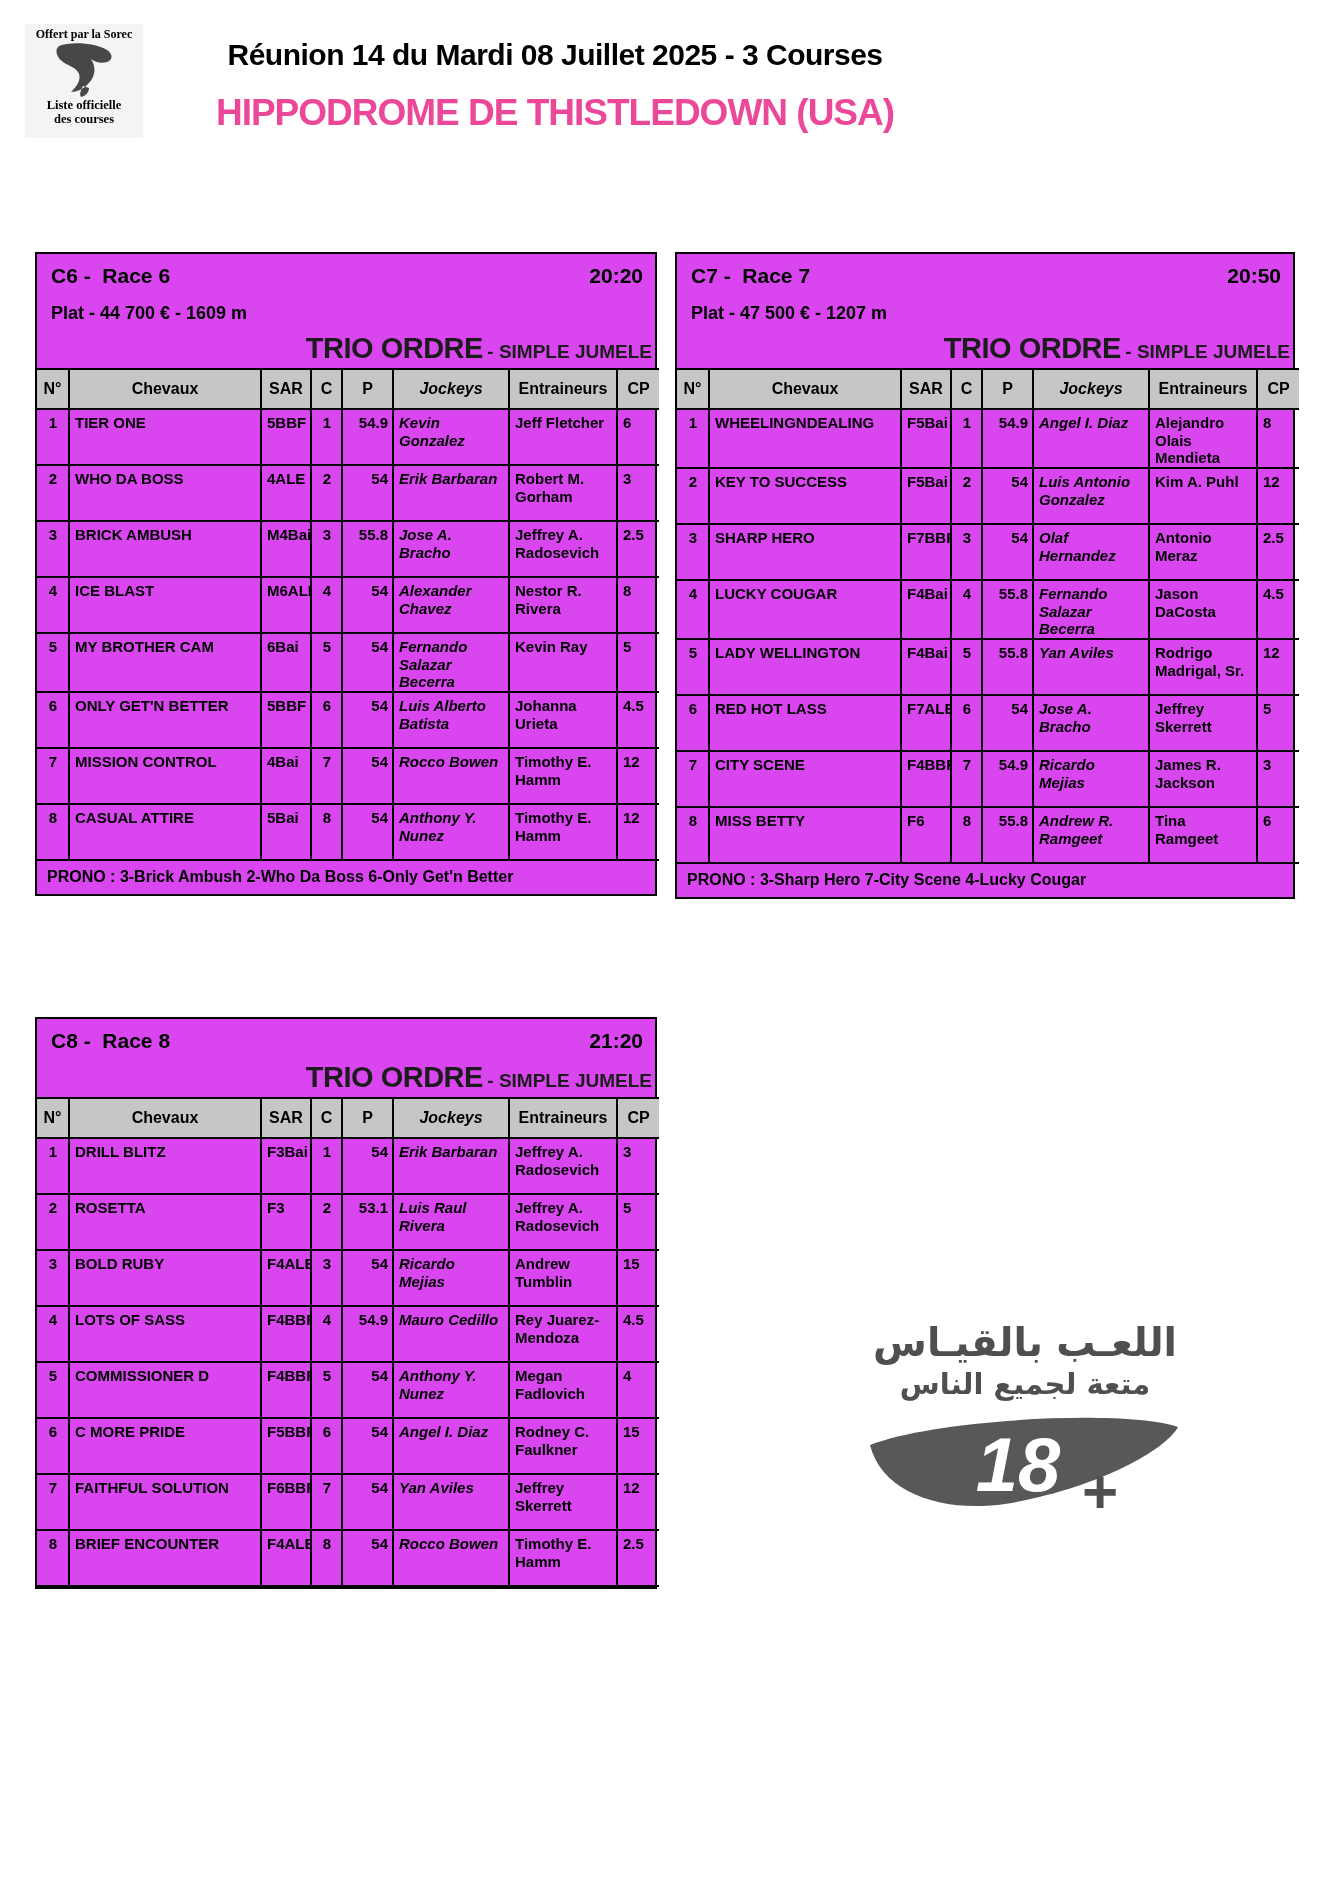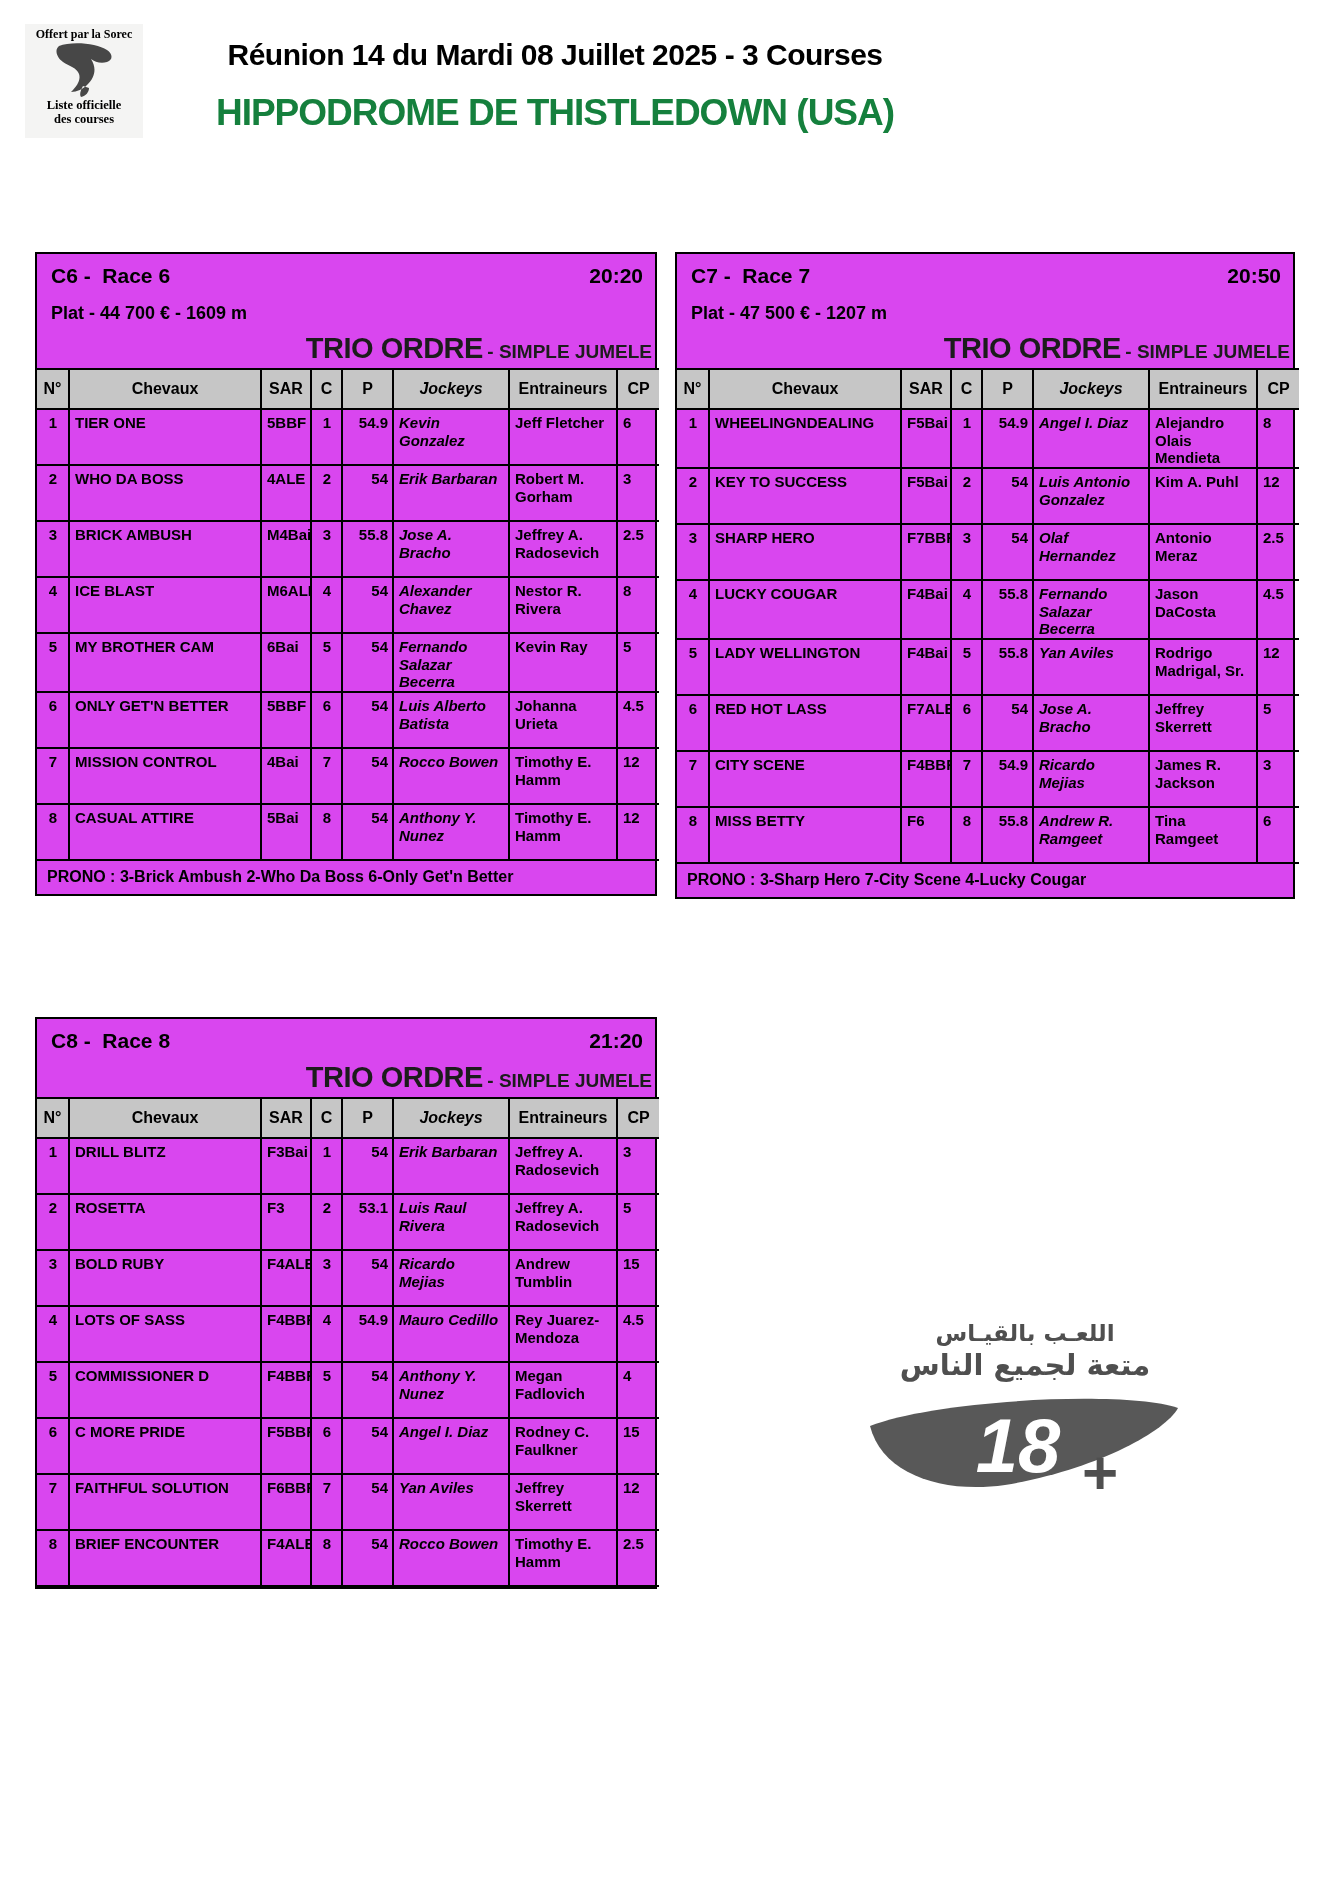--- a/index.html
+++ b/index.html
@@ -22,21 +22,21 @@
   .sorec-line2, .sorec-line3 { font-size:12.5px; line-height:1.15; }
 
   
   .page-title {
     position:absolute; left:140px; top:38px; width:830px;
     text-align:center; font-size:30px; font-weight:bold; letter-spacing:-0.5px;
     white-space:pre-wrap;
   }
   .page-subtitle {
     position:absolute; left:105px; top:92px; width:900px;
-    text-align:center; font-size:37px; font-weight:bold; color:#15803d;
+    text-align:center; font-size:37px; font-weight:bold; color:#ec4899;
     letter-spacing:-1px; white-space:pre-wrap;
   }
 
   
   .race {
     position:absolute; border:2px solid #000; background:#d946ef;
   }
   #race-c6 { left:35px;  top:252px;  width:622px; }
   #race-c7 { left:675px; top:252px;  width:620px; }
   #race-c8 { left:35px;  top:1017px; width:622px; }
@@ -78,21 +78,21 @@
     border-top:0; padding:7px 8px 8px 10px;
     font-size:16px; font-weight:bold;
   }
 
   
   .age-logo {
     position:absolute; left:835px; top:1320px; width:380px;
     text-align:center; color:#4f4f4f; font-weight:bold;
     font-family:"DejaVu Sans", sans-serif;
   }
-  .arabic1 { font-size:23px; direction:rtl; }
+  .arabic1 { font-size:39px; direction:rtl; }
   .arabic2 { font-size:29px; direction:rtl; margin-top:2px; }
   .age-swoosh { display:block; margin:8px auto 0; }
 </style>
 </head>
 <body>
 
 <div class="sorec-logo">
   <div class="sorec-line1">Offert par la Sorec</div>
   <svg class="sorec-horse" width="62" height="56" viewBox="0 0 62 56">
     <path fill="#474747" d="M6,4 C18,-1 44,1 54,8 C60,12 60,18 54,20 C48,22 42,20 38,17

